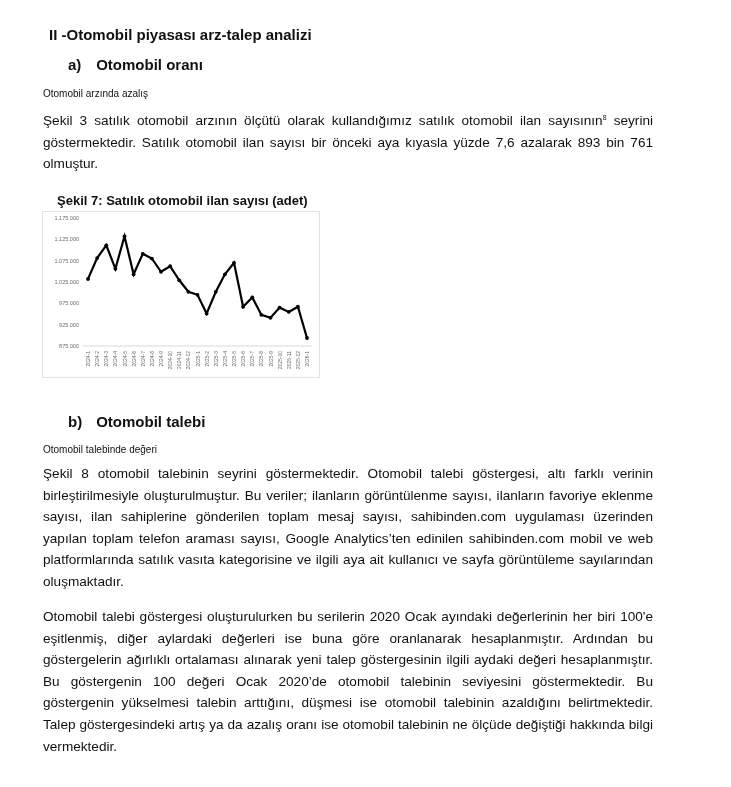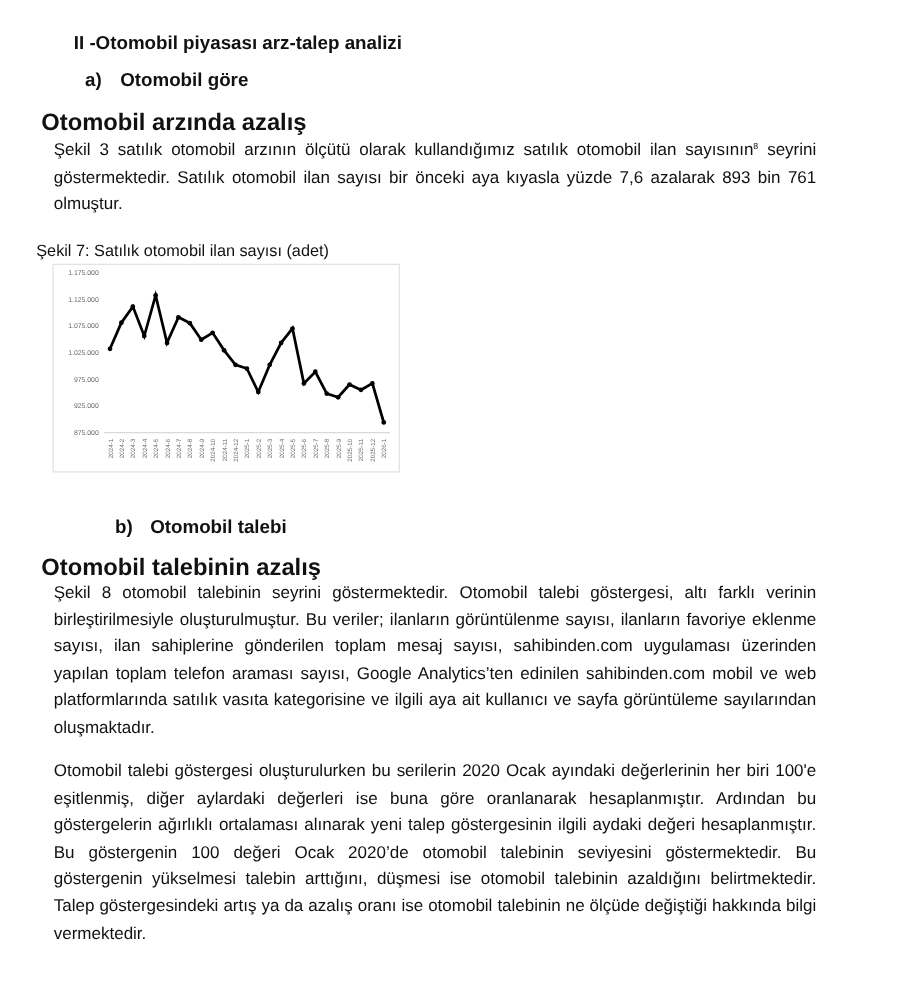--- a/index.html
+++ b/index.html
@@ -2,48 +2,48 @@
 <html><head>
 <meta charset="utf-8">
 <style>
   html, body { margin: 0; padding: 0; background: #ffffff; }
   body {
     width: 731px; height: 787px; position: relative; overflow: hidden;
     font-family: "Liberation Sans", "DejaVu Sans", sans-serif;
     color: #111111;
   }
   .page { position: absolute; left: 0; top: 0; width: 731px; height: 787px; }
-  .h-main { position: absolute; left: 59px; top: 26px; font-size: 15px; font-weight: bold; }
+  .h-main { position: absolute; left: 49px; top: 26px; font-size: 15px; font-weight: bold; }
   .h-sub { position: absolute; left: 68px; font-size: 15px; font-weight: bold; }
   .h-sub .lbl { display: inline-block; width: 24px; }
-  .h-sec { position: absolute; left: 33px; font-size: 19px; font-weight: bold; }
+  .h-sec { position: absolute; left: 43px; font-size: 10px; font-weight: normal; }
   .para {
     position: absolute; left: 43px; width: 610px;
     font-size: 13.6px; line-height: 21.6px; text-align: justify;
     text-align-last: left;
   }
   .para sup { font-size: 7px; vertical-align: 5px; }
-  .fig-title { position: absolute; left: 29px; top: 193px; font-size: 13px; font-weight: normal; }
+  .fig-title { position: absolute; left: 57px; top: 193px; font-size: 13px; font-weight: bold; }
   .chart-frame {
     position: absolute; left: 42px; top: 211px; width: 278px; height: 167px;
     border: 1px solid #e2e2e2; box-sizing: border-box; background: #fff;
   }
   .chart-frame svg { position: absolute; left: 0; top: 0; }
   .source { position: absolute; left: 43px; top: 383px; font-size: 13.6px; }
 </style>
 </head>
 <body>
 
 <div class="page">
 
   <div class="h-main">II -Otomobil piyasası arz-talep analizi</div>
 
   <div class="h-sub" style="top:56px;">
     <span class="lbl">a)</span>
-    <span>Otomobil göre</span>
+    <span>Otomobil oranı</span>
   </div>
 
   <div class="h-sec" style="top:88px;">Otomobil arzında azalış</div>
 
   <div class="para" style="top:107px;">
     <span>Şekil 3 satılık otomobil arzının ölçütü olarak kullandığımız satılık otomobil ilan sayısının</span><sup>8</sup><span> seyrini göstermektedir. Satılık otomobil ilan sayısı bir önceki aya kıyasla yüzde 7,6 azalarak 893 bin 761 olmuştur.</span>
   </div>
 
   <div class="fig-title">Şekil 7: Satılık otomobil ilan sayısı (adet)</div>
 
@@ -111,24 +111,24 @@
           <circle cx="227.5" cy="105.84" r="1.9" fill="#000000"></circle>
           <circle cx="236.625" cy="95.6" r="1.9" fill="#000000"></circle>
           <circle cx="245.75" cy="99.86666666666667" r="1.9" fill="#000000"></circle>
           <circle cx="254.875" cy="94.74666666666667" r="1.9" fill="#000000"></circle>
           <circle cx="264" cy="125.99530666666666" r="1.9" fill="#000000"></circle>
         </g>
     </svg>
   </div>
 
 
-  <div class="h-sub" style="top:413px;margin-left:24px;">
+  <div class="h-sub" style="top:413px;">
     <span class="lbl">b)</span>
     <span>Otomobil talebi</span>
   </div>
 
-  <div class="h-sec" style="top:444px;">Otomobil talebinin azalış</div>
+  <div class="h-sec" style="top:444px;">Otomobil talebinde değeri</div>
 
   <div class="para" style="top:463px;">Şekil 8 otomobil talebinin seyrini göstermektedir. Otomobil talebi göstergesi, altı farklı verinin birleştirilmesiyle oluşturulmuştur. Bu veriler; ilanların görüntülenme sayısı, ilanların favoriye eklenme sayısı, ilan sahiplerine gönderilen toplam mesaj sayısı, sahibinden.com uygulaması üzerinden yapılan toplam telefon araması sayısı, Google Analytics’ten edinilen sahibinden.com mobil ve web platformlarında satılık vasıta kategorisine ve ilgili aya ait kullanıcı ve sayfa görüntüleme sayılarından oluşmaktadır.</div>
 
   <div class="para" style="top:606px;">Otomobil talebi göstergesi oluşturulurken bu serilerin 2020 Ocak ayındaki değerlerinin her biri 100'e eşitlenmiş, diğer aylardaki değerleri ise buna göre oranlanarak hesaplanmıştır. Ardından bu göstergelerin ağırlıklı ortalaması alınarak yeni talep göstergesinin ilgili aydaki değeri hesaplanmıştır. Bu göstergenin 100 değeri Ocak 2020’de otomobil talebinin seviyesini göstermektedir. Bu göstergenin yükselmesi talebin arttığını, düşmesi ise otomobil talebinin azaldığını belirtmektedir. Talep göstergesindeki artış ya da azalış oranı ise otomobil talebinin ne ölçüde değiştiği hakkında bilgi vermektedir.</div>
 
 </div>
 
 </body></html>

